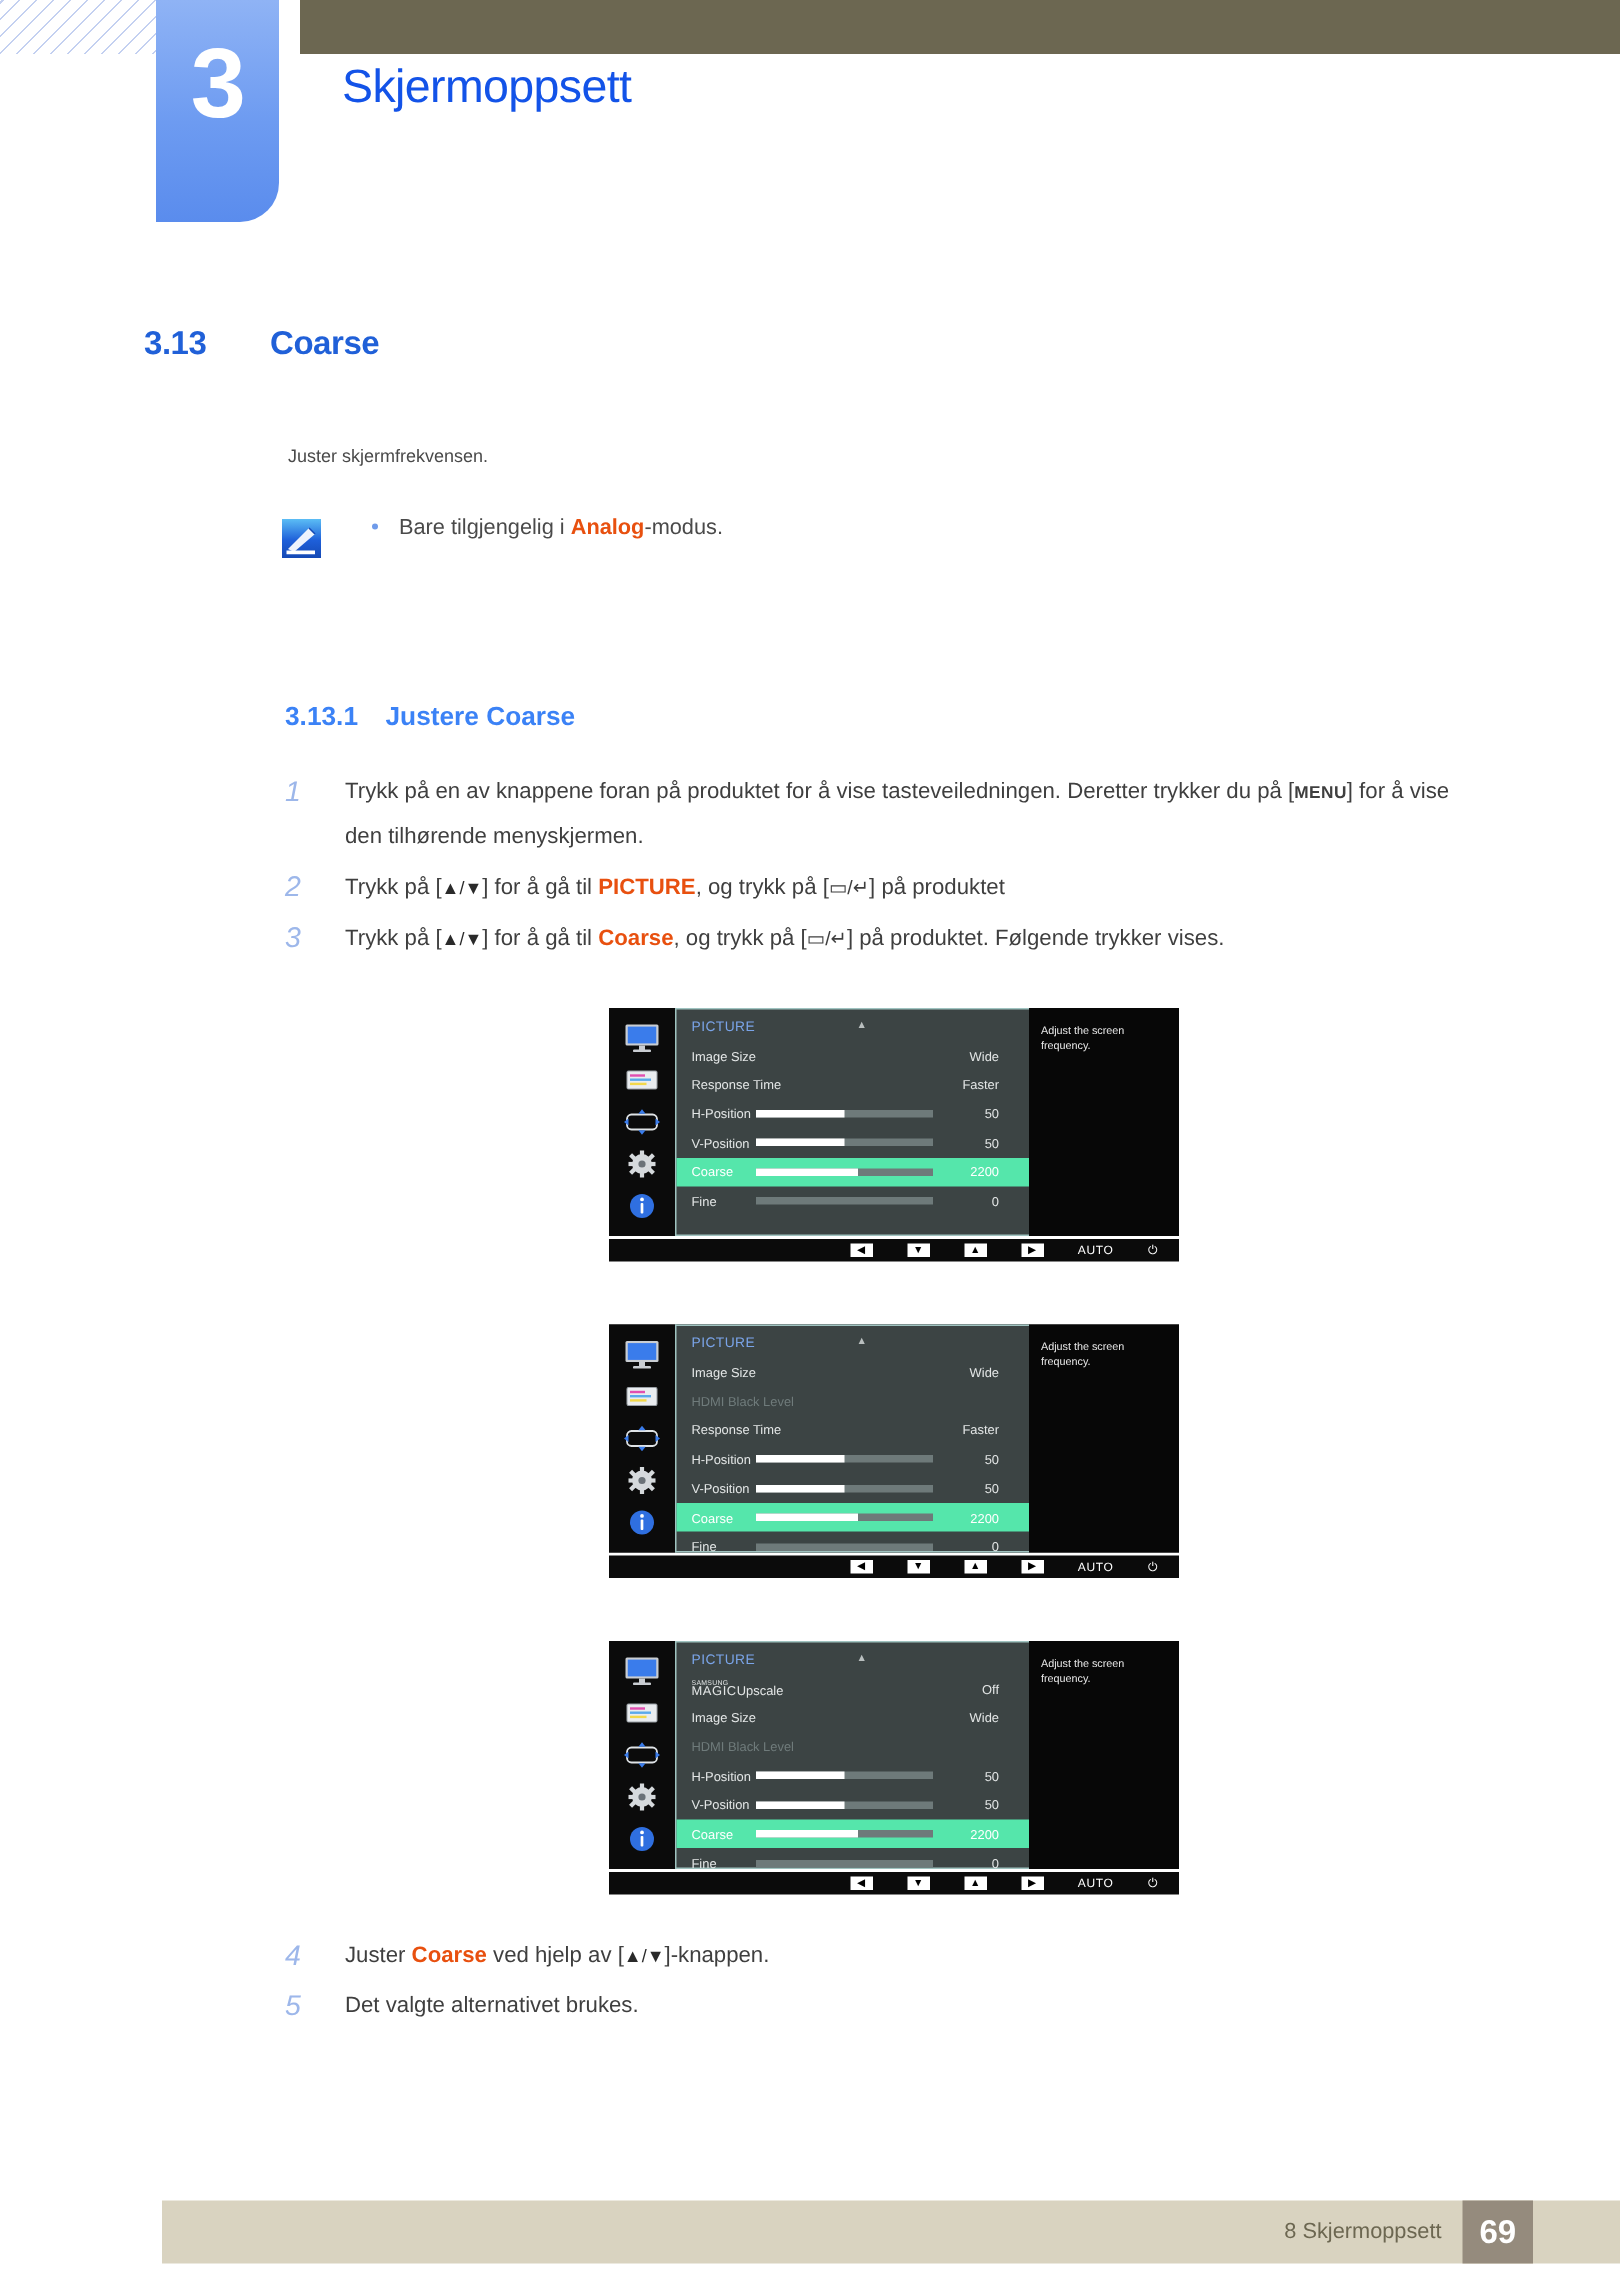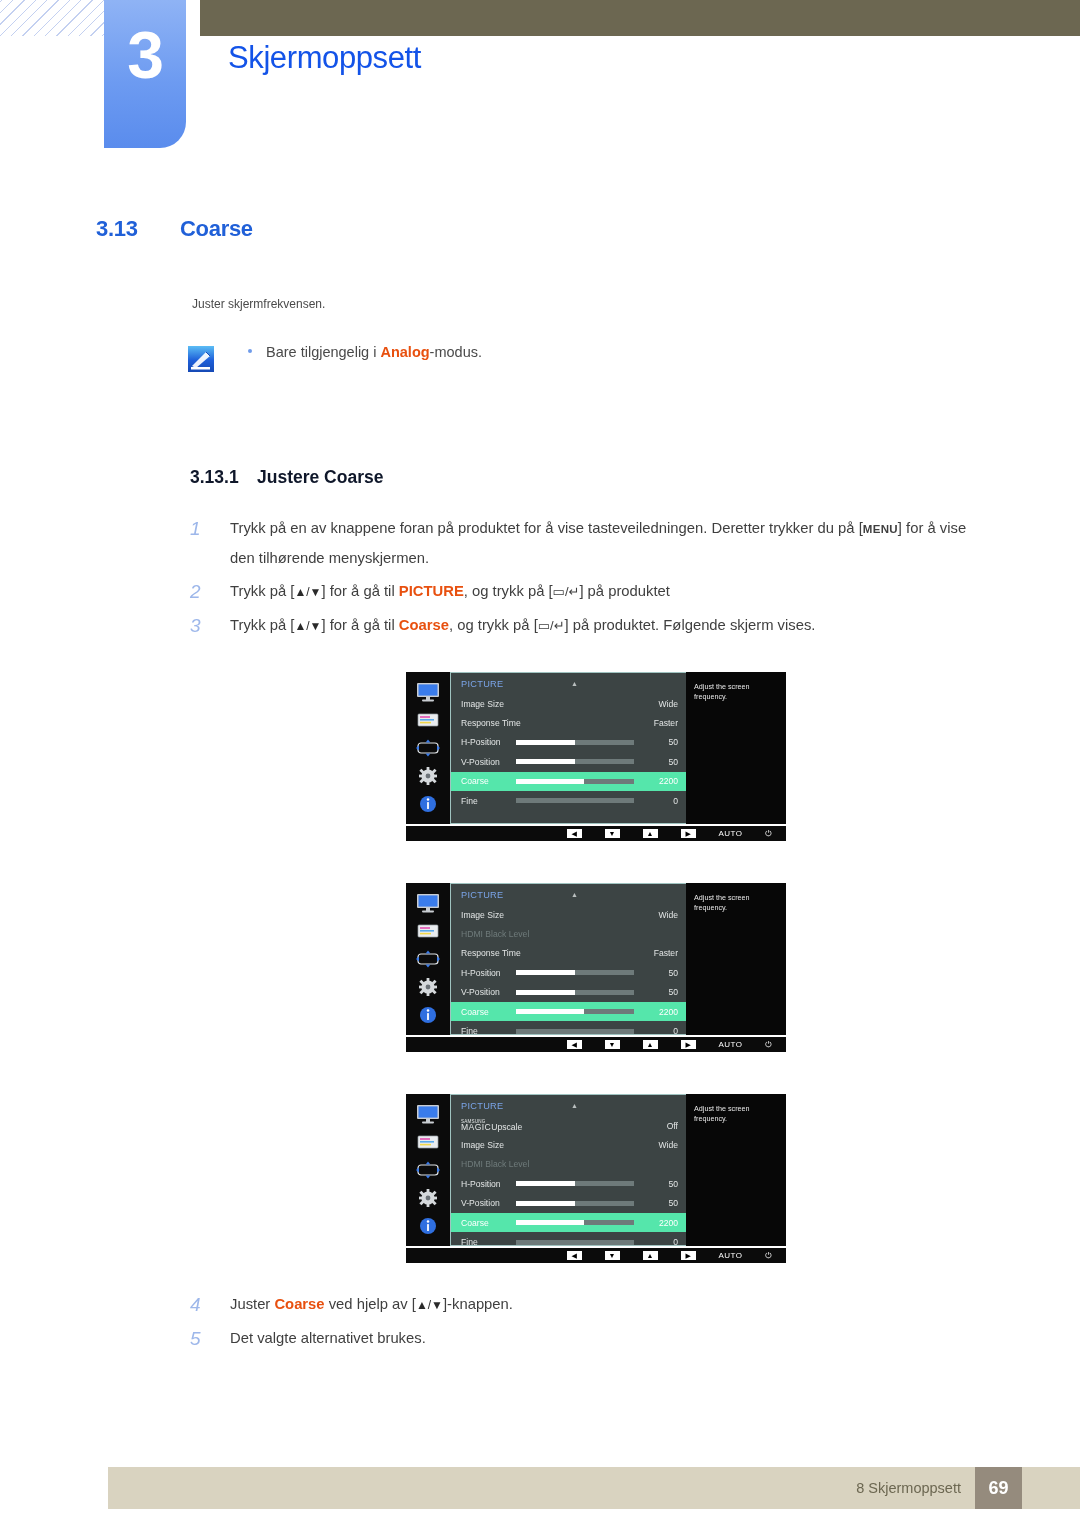--- a/index.html
+++ b/index.html
@@ -126,21 +126,21 @@
   }
   .kw-orange { color: #e8500f; font-weight: bold; }
 
   
   .sub-heading {
     position: absolute;
     left: 190px;
     top: 467px;
     font-size: 17.5px;
     font-weight: bold;
-    color: #0f172a;
+    color: #3b82f6;
   }
   .sub-heading .sub-num { display: inline-block; width: 67px; }
 
   
   .steps {
     position: absolute;
     left: 190px;
     top: 514px;
     width: 790px;
   }
@@ -229,21 +229,21 @@
     position: absolute;
     left: 120px;
     top: 7px;
     color: #b9bfbf;
     font-size: 7px;
   }
   .osd-row {
     display: flex;
     align-items: center;
     height: 19.4px;
-    padding: 0 8px 0 10px;
+    padding: 0 20px 0 10px;
     font-size: 8.6px;
     color: #e3e6e6;
     box-sizing: border-box;
   }
   .osd-row.disabled { color: #6f7b7b; }
   .osd-row.highlight {
     background: #55e6ab;
     color: #ffffff;
   }
   .osd-row .lbl { flex: 0 0 auto; }
@@ -315,21 +315,21 @@
   .footer-text {
     font-size: 14.5px;
     color: #6c6751;
     margin-right: 14px;
   }
   .footer-pagebox {
     width: 47px;
     height: 42px;
     background: #958b7d;
     color: #ffffff;
-    font-size: 18px;
+    font-size: 22px;
     font-weight: bold;
     display: flex;
     align-items: center;
     justify-content: center;
     margin-right: 58px;
   }
 </style>
 </head>
 <body>
 
@@ -369,21 +369,21 @@
   </ul>
 </div>
 
 <div class="sub-heading">
   <span class="sub-num">3.13.1</span><span>Justere Coarse</span>
 </div>
 
 <div class="steps" id="steps-top">
     <div class="step"><span class="snum">1</span><span>Trykk på en av knappene foran på produktet for å vise tasteveiledningen. Deretter trykker du på [</span><span class="menukey">MENU</span><span>] for å vise den tilhørende menyskjermen.</span></div>
     <div class="step"><span class="snum">2</span><span>Trykk på [</span><span class="arrowkey">▲/▼</span><span>] for å gå til </span><span class="kw-orange">PICTURE</span><span>, og trykk på [</span><span class="boxkey">▭/↵</span><span>] på produktet</span></div>
-    <div class="step"><span class="snum">3</span><span>Trykk på [</span><span class="arrowkey">▲/▼</span><span>] for å gå til </span><span class="kw-orange">Coarse</span><span>, og trykk på [</span><span class="boxkey">▭/↵</span><span>] på produktet. Følgende skjerm vises.</span></div>
+    <div class="step"><span class="snum">3</span><span>Trykk på [</span><span class="arrowkey">▲/▼</span><span>] for å gå til </span><span class="kw-orange">Coarse</span><span>, og trykk på [</span><span class="boxkey">▭/↵</span><span>] på produktet. Følgende trykker vises.</span></div>
   </div>
 
 <div class="osd" id="osd-0" style="left:406px; top:672px;">
     <div class="osd-body">
       <div class="osd-sidebar">
         <svg class="ic" viewBox="0 0 26 20">
           <rect x="2" y="1" width="22" height="14" rx="1" fill="#c9cdd2"></rect>
           <rect x="3.5" y="2.4" width="19" height="11.2" fill="#3a7ceb"></rect>
           <rect x="11" y="15" width="4" height="3" fill="#c9cdd2"></rect>
           <rect x="7" y="17.6" width="12" height="1.8" rx="0.8" fill="#c9cdd2"></rect>

